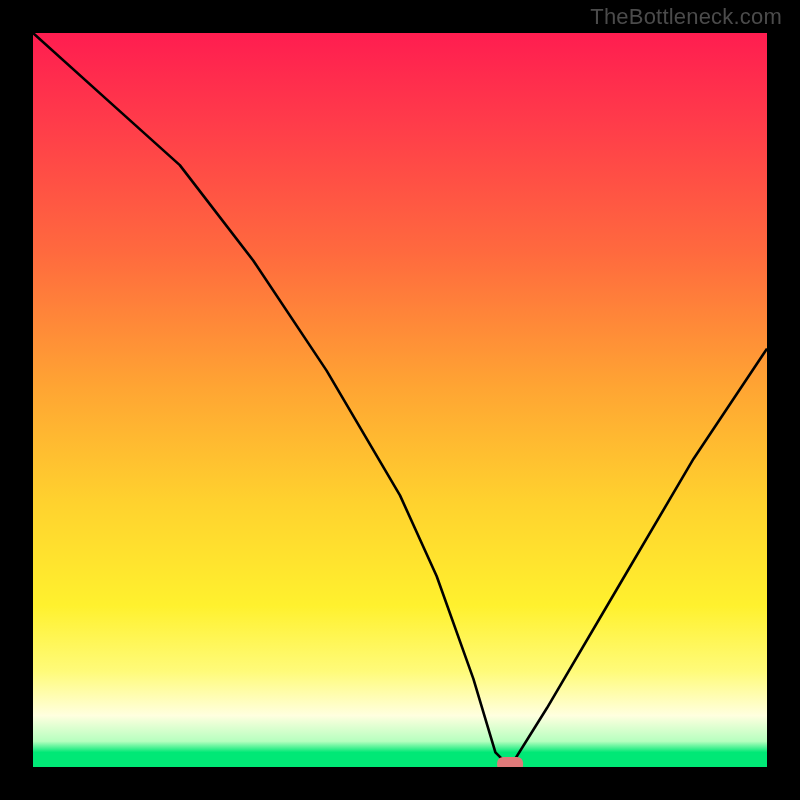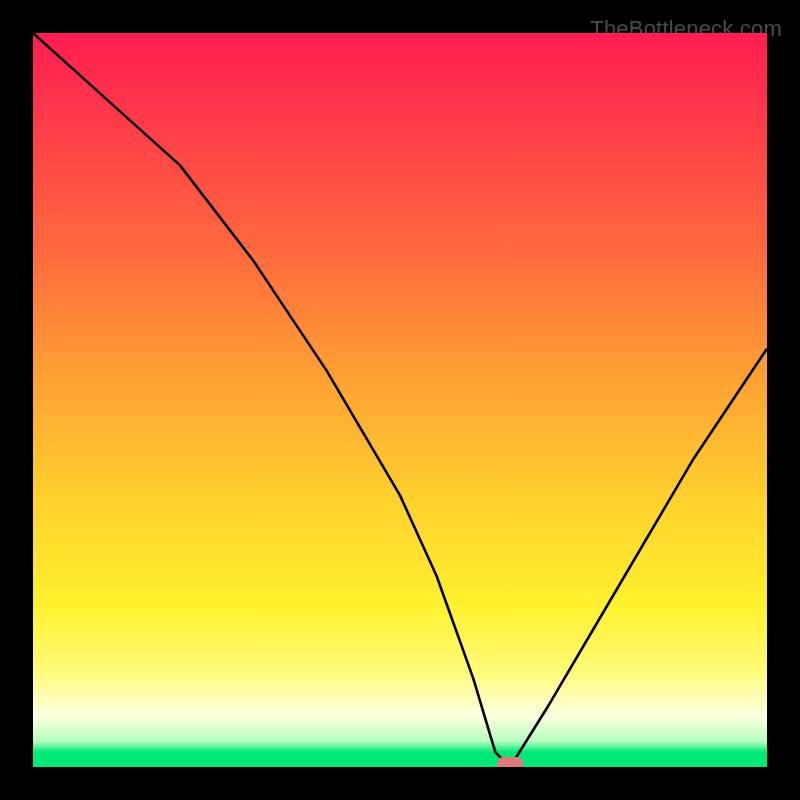--- a/index.html
+++ b/index.html
@@ -12,21 +12,21 @@
     font-family: Arial, Helvetica, sans-serif;
   }
   .frame {
     position: relative;
     width: 800px;
     height: 800px;
     background: #000;
   }
   .watermark {
     position: absolute;
-    top: 16px;
+    top: 4px;
     right: 18px;
     color: #4b4b4b;
     font-size: 22px;
     letter-spacing: 0.2px;
     font-weight: 400;
   }
   .plot-area {
     position: absolute;
     left: 33px;
     top: 33px;

